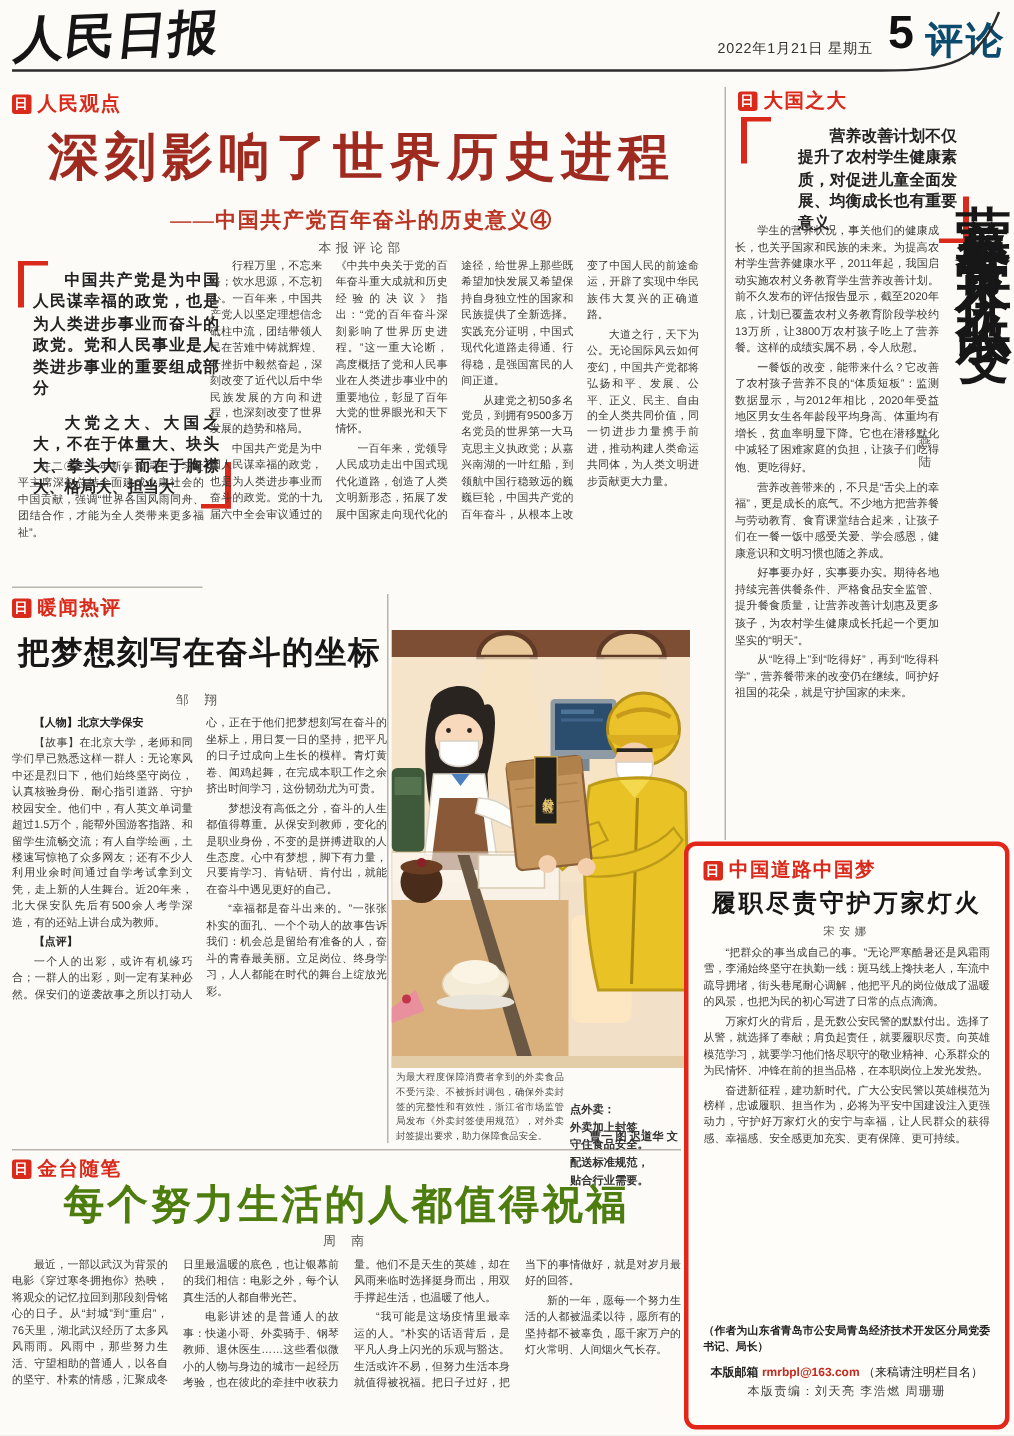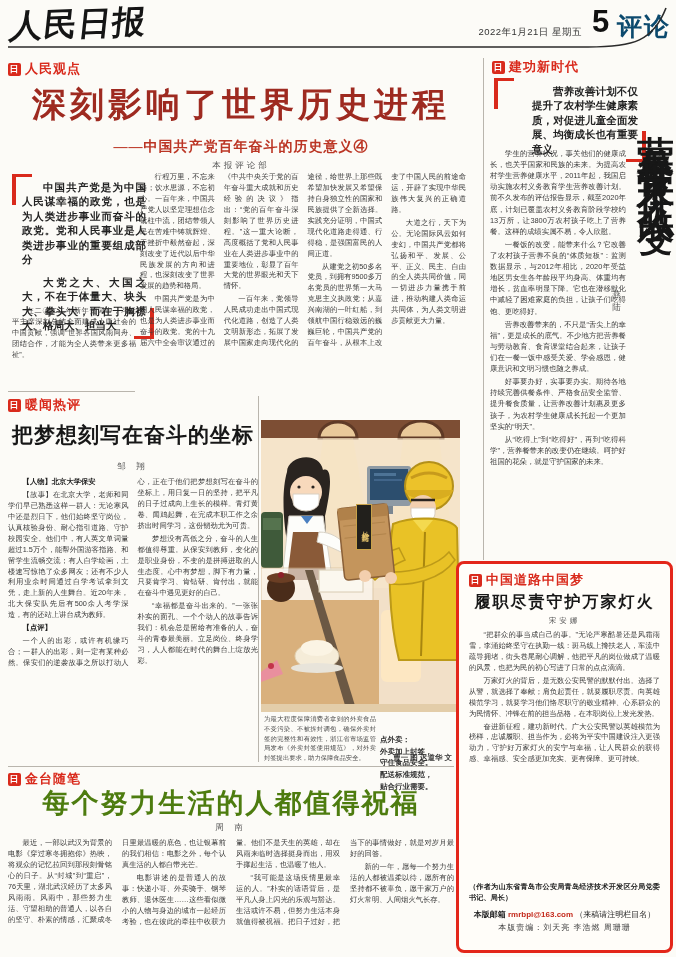--- a/index.html
+++ b/index.html
@@ -238,21 +238,21 @@
   <div class="abs jt-byline">周 南</div>
   <div class="abs body-txt jt-body">
       <p>最近，一部以武汉为背景的电影《穿过寒冬拥抱你》热映，将观众的记忆拉回到那段刻骨铭心的日子。从“封城”到“重启”，76天里，湖北武汉经历了太多风风雨雨。风雨中，那些努力生活、守望相助的普通人，以各自的坚守、朴素的情感，汇聚成冬日里最温暖的底色，也让银幕前的我们相信：电影之外，每个认真生活的人都自带光芒。</p>
       <p>电影讲述的是普通人的故事：快递小哥、外卖骑手、钢琴教师、退休医生……这些看似微小的人物与身边的城市一起经历考验，也在彼此的牵挂中收获力量。他们不是天生的英雄，却在风雨来临时选择挺身而出，用双手撑起生活，也温暖了他人。</p>
       <p>“我可能是这场疫情里最幸运的人。”朴实的话语背后，是平凡人身上闪光的乐观与豁达。生活或许不易，但努力生活本身就值得被祝福。把日子过好，把当下的事情做好，就是对岁月最好的回答。</p>
       <p>新的一年，愿每一个努力生活的人都被温柔以待，愿所有的坚持都不被辜负，愿千家万户的灯火常明、人间烟火气长存。</p>
     </div>
 
   <div class="abs sec-label sp-label">
     <span class="sec-logo">日</span>
-    <span>建功新时代</span>
+    <span>大国之大</span>
   </div>
   <div class="abs qbox sp-quote">
     <p style="margin-bottom:0;margin-left:28px;">营养改善计划不仅提升了农村学生健康素质，对促进儿童全面发展、均衡成长也有重要意义</p>
   </div>
   <div class="abs body-txt sp-body">
       <p>学生的营养状况，事关他们的健康成长，也关乎国家和民族的未来。为提高农村学生营养健康水平，2011年起，我国启动实施农村义务教育学生营养改善计划。前不久发布的评估报告显示，截至2020年底，计划已覆盖农村义务教育阶段学校约13万所，让3800万农村孩子吃上了营养餐。这样的成绩实属不易，令人欣慰。</p>
       <p>一餐饭的改变，能带来什么？它改善了农村孩子营养不良的“体质短板”：监测数据显示，与2012年相比，2020年受益地区男女生各年龄段平均身高、体重均有增长，贫血率明显下降。它也在潜移默化中减轻了困难家庭的负担，让孩子们吃得饱、更吃得好。</p>
       <p>营养改善带来的，不只是“舌尖上的幸福”，更是成长的底气。不少地方把营养餐与劳动教育、食育课堂结合起来，让孩子们在一餐一饭中感受关爱、学会感恩，健康意识和文明习惯也随之养成。</p>
       <p>好事要办好，实事要办实。期待各地持续完善供餐条件、严格食品安全监管、提升餐食质量，让营养改善计划惠及更多孩子，为农村学生健康成长托起一个更加坚实的“明天”。</p>
       <p>从“吃得上”到“吃得好”，再到“吃得科学”，营养餐带来的改变仍在继续。呵护好祖国的花朵，就是守护国家的未来。</p>

